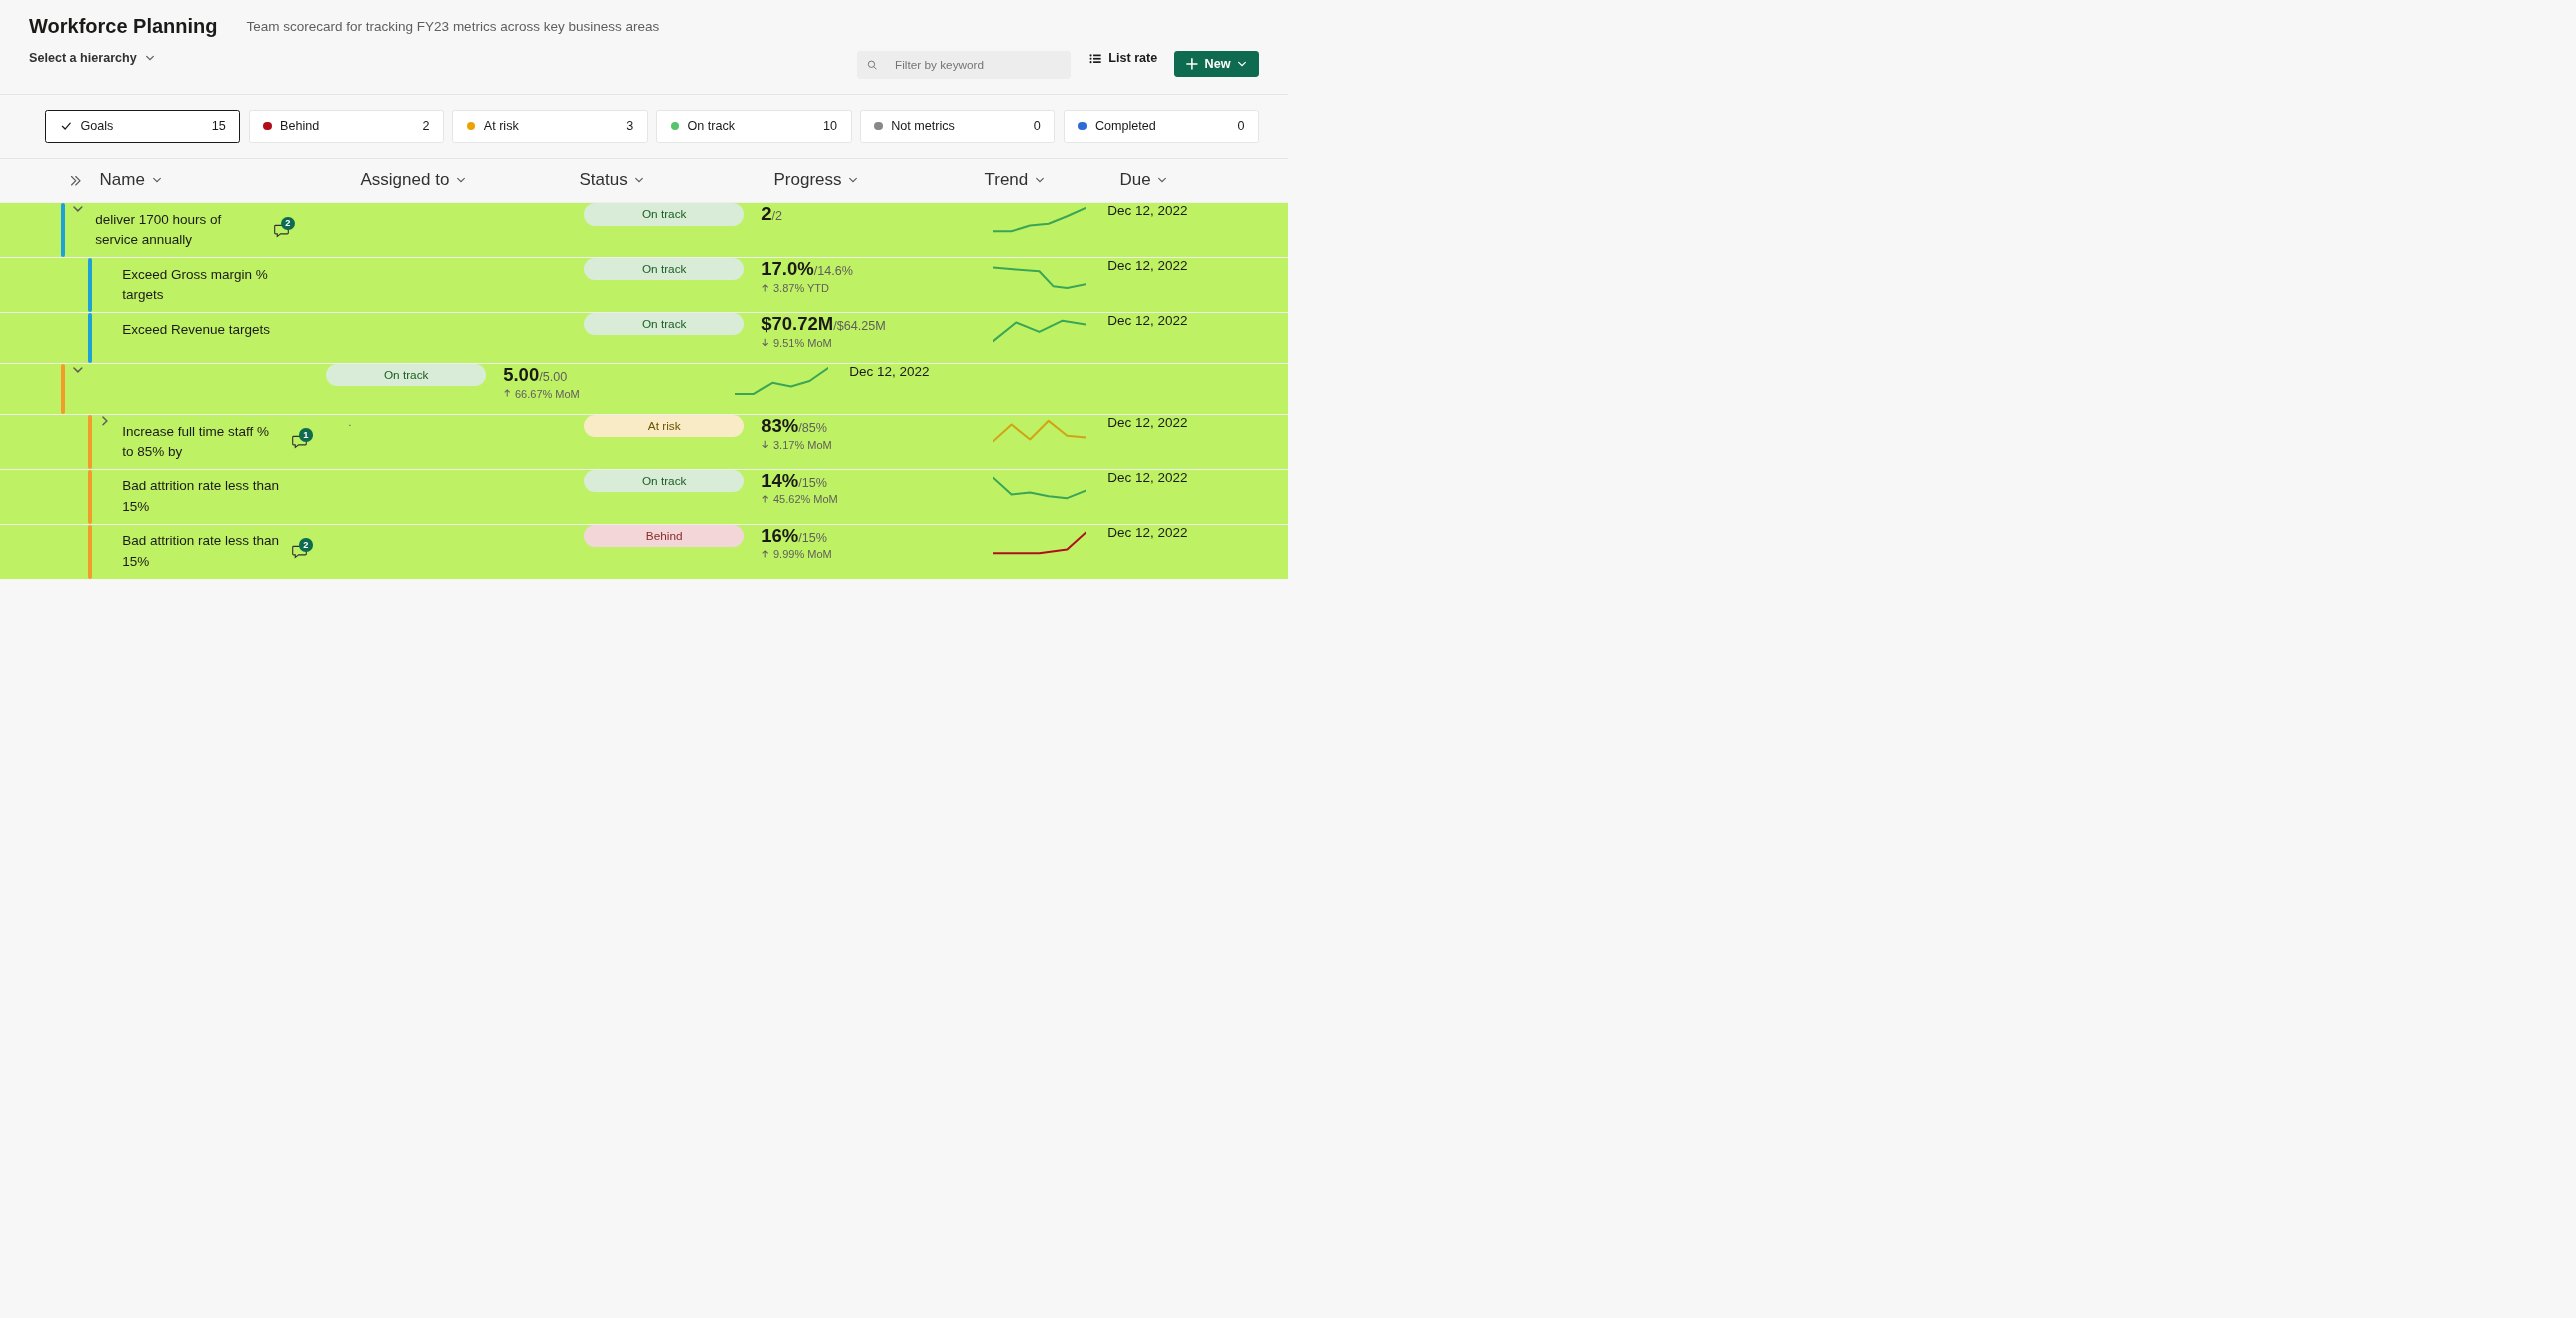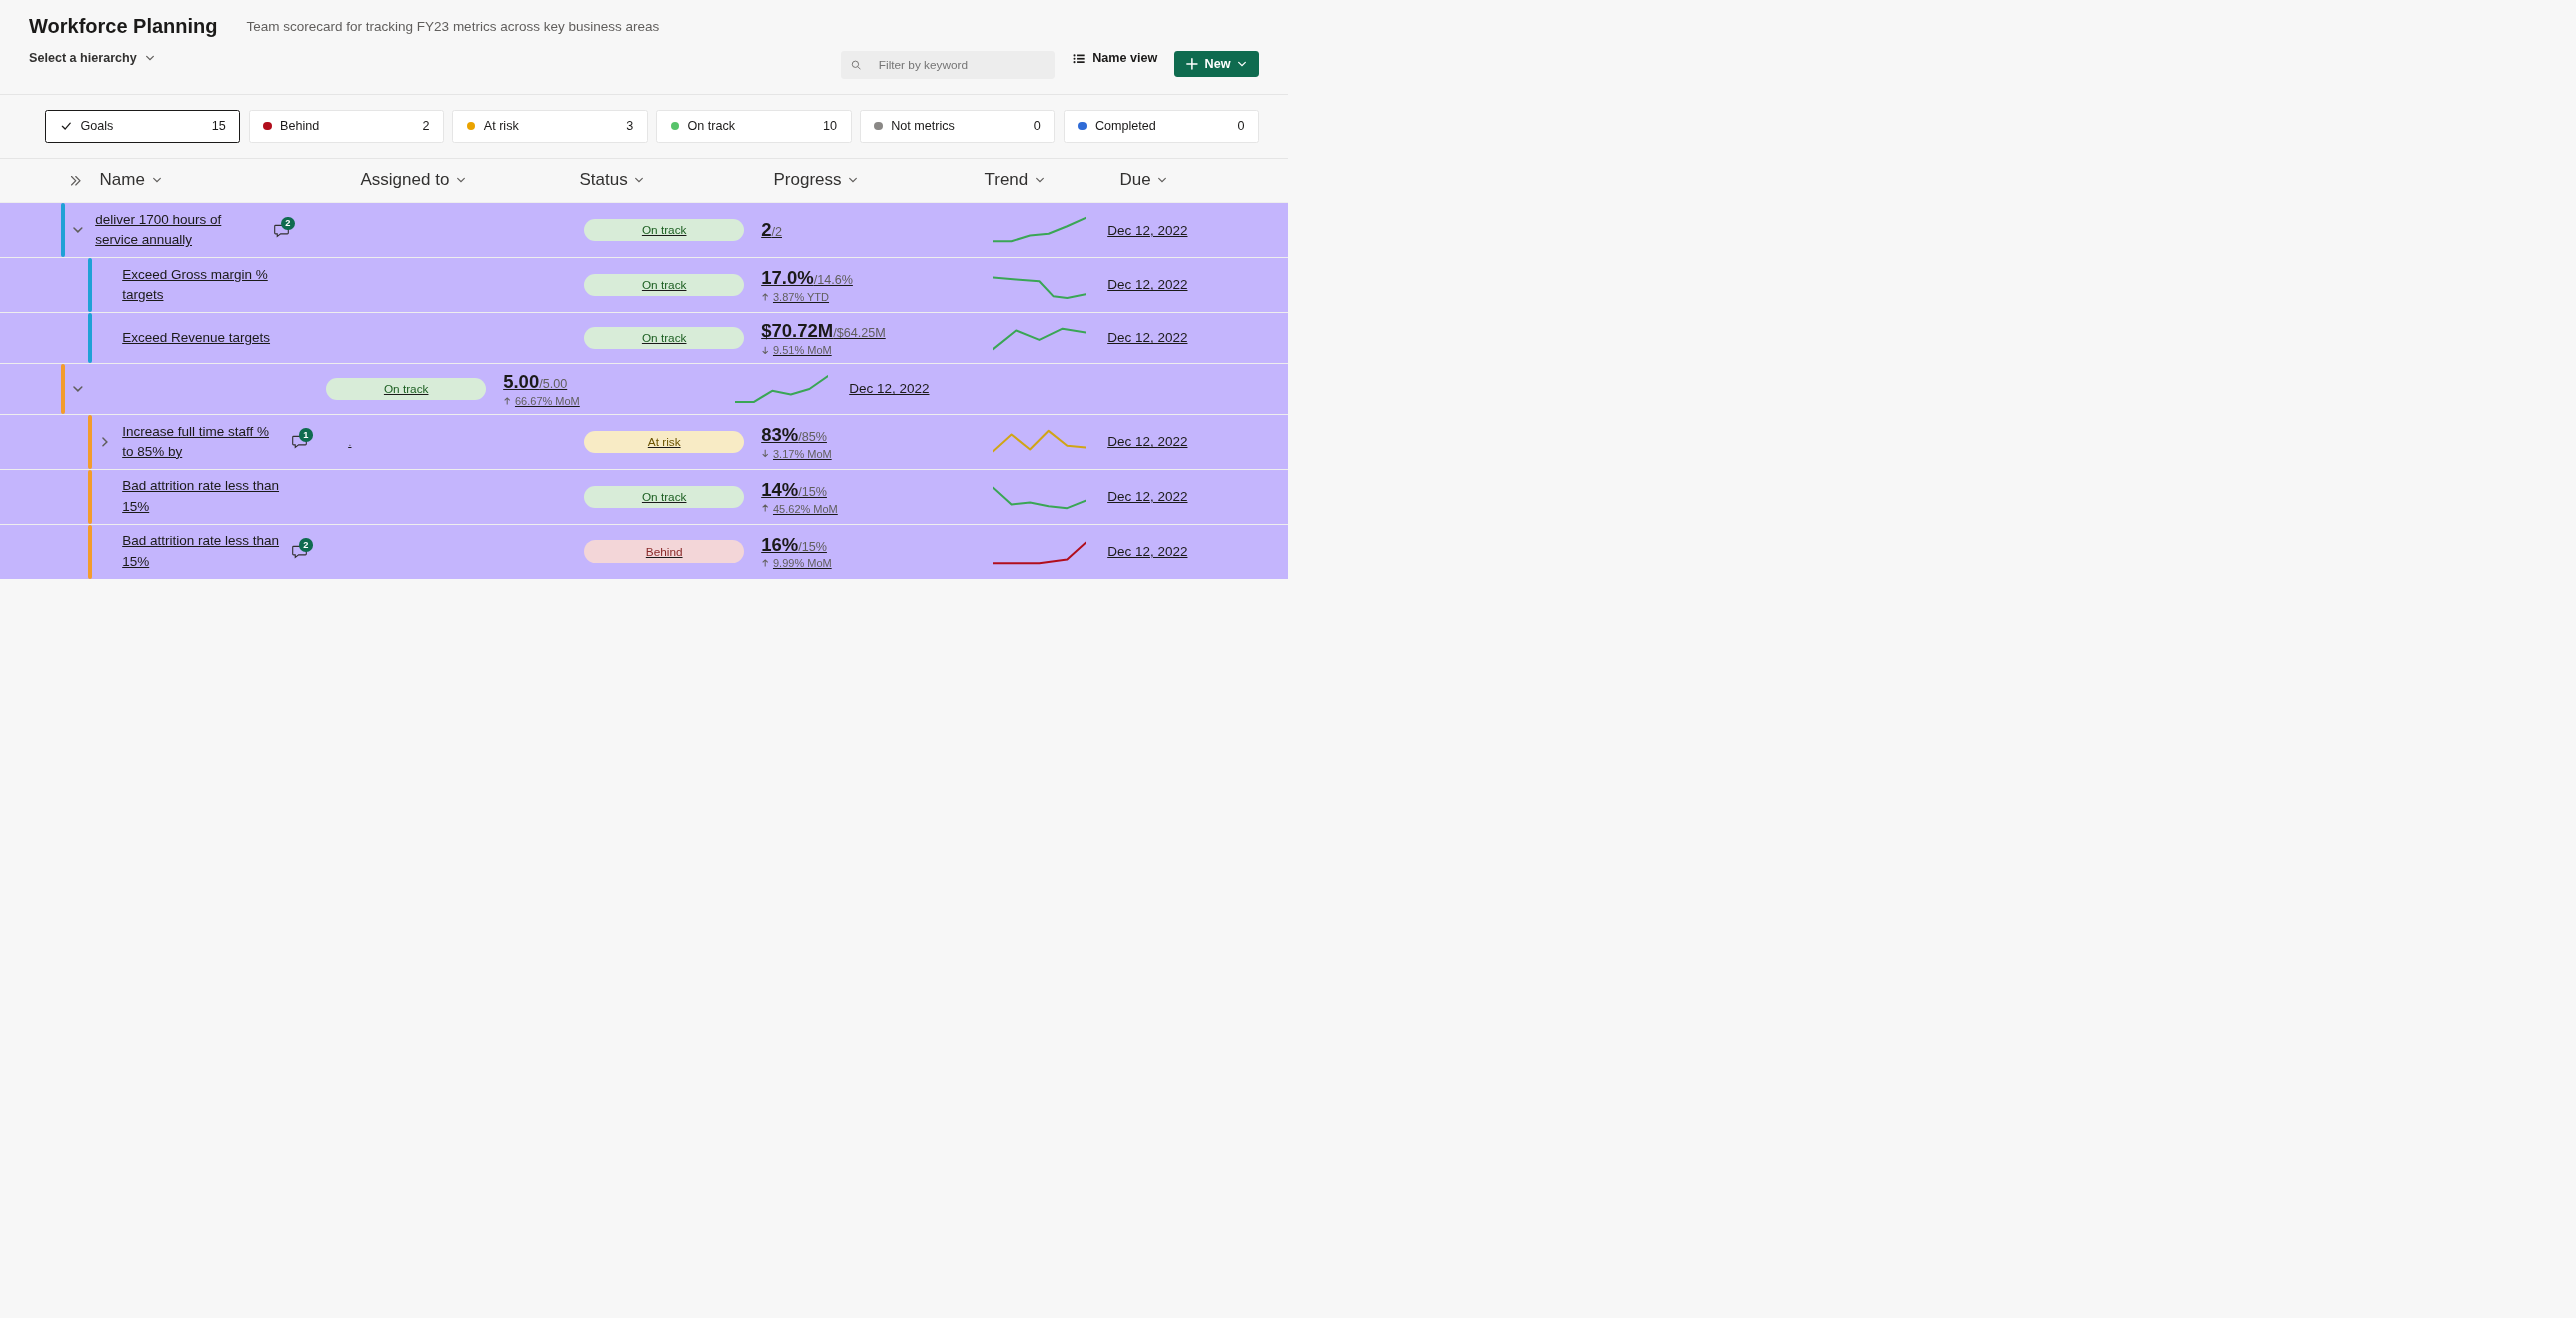--- a/index.html
+++ b/index.html
@@ -122,27 +122,26 @@
   .col-name { flex: 0 0 261px; display: flex; align-items: center; gap: 6.7px; }
   .col-assigned { flex: 0 0 219px; display: flex; align-items: center; gap: 6.7px; }
   .col-status { flex: 0 0 194px; display: flex; align-items: center; gap: 6.7px; justify-content: flex-start; }
   .col-progress { flex: 0 0 211px; display: flex; align-items: center; gap: 6.7px; }
   .col-trend { flex: 0 0 135px; display: flex; align-items: center; gap: 6.7px; }
   .col-due { flex: 0 0 118px; display: flex; align-items: center; gap: 6.7px; }
   .expand-all-icon { width: 13.5px; height: 13.5px; margin-right: 17px; cursor:pointer; }
 
   .row {
     display: flex;
-    align-items: center;
-    background: #c4b5fd;
+    align-items: flex-start;
+    background: #bef264;
     border-top: 0.8px solid #eee;
     min-height: 51px;
     position: relative;
     padding-right: 29px;
-    text-decoration: underline;
   }
   .row .stripe {
     width: 4.2px;
     align-self: stretch;
     border-radius: 2.5px;
     flex-shrink: 0;
   }
   .row .indent-pad { flex-shrink: 0; }
   .row .expand-cell {
     width: 25px; display:flex; justify-content:center; align-items:center; flex-shrink:0; cursor:pointer;
@@ -208,21 +207,21 @@
   </div>
   <div class="list-view-btn">
     <svg class="list-view-icon" viewBox="0 0 16 16">
         <circle cx="3" cy="4" r="1.2" fill="#1b1a19"></circle>
         <rect x="6" y="3" width="9" height="2" fill="#1b1a19"></rect>
         <circle cx="3" cy="8" r="1.2" fill="#1b1a19"></circle>
         <rect x="6" y="7" width="9" height="2" fill="#1b1a19"></rect>
         <circle cx="3" cy="12" r="1.2" fill="#1b1a19"></circle>
         <rect x="6" y="11" width="9" height="2" fill="#1b1a19"></rect>
       </svg>
-    <span>Name view</span>
+    <span>List rate</span>
   </div>
   <div class="new-btn">
     <svg class="plus-icon" viewBox="0 0 14 14">
         <path d="M7 1v12M1 7h12" stroke="#fff" stroke-width="1.8" stroke-linecap="round"></path>
       </svg>
     <span>New</span>
     <svg class="chev-icon" viewBox="0 0 12 12">
         <path d="M2 4l4 4 4-4" stroke="#fff" stroke-width="1.5" fill="none" stroke-linecap="round"></path>
       </svg>
   </div>

